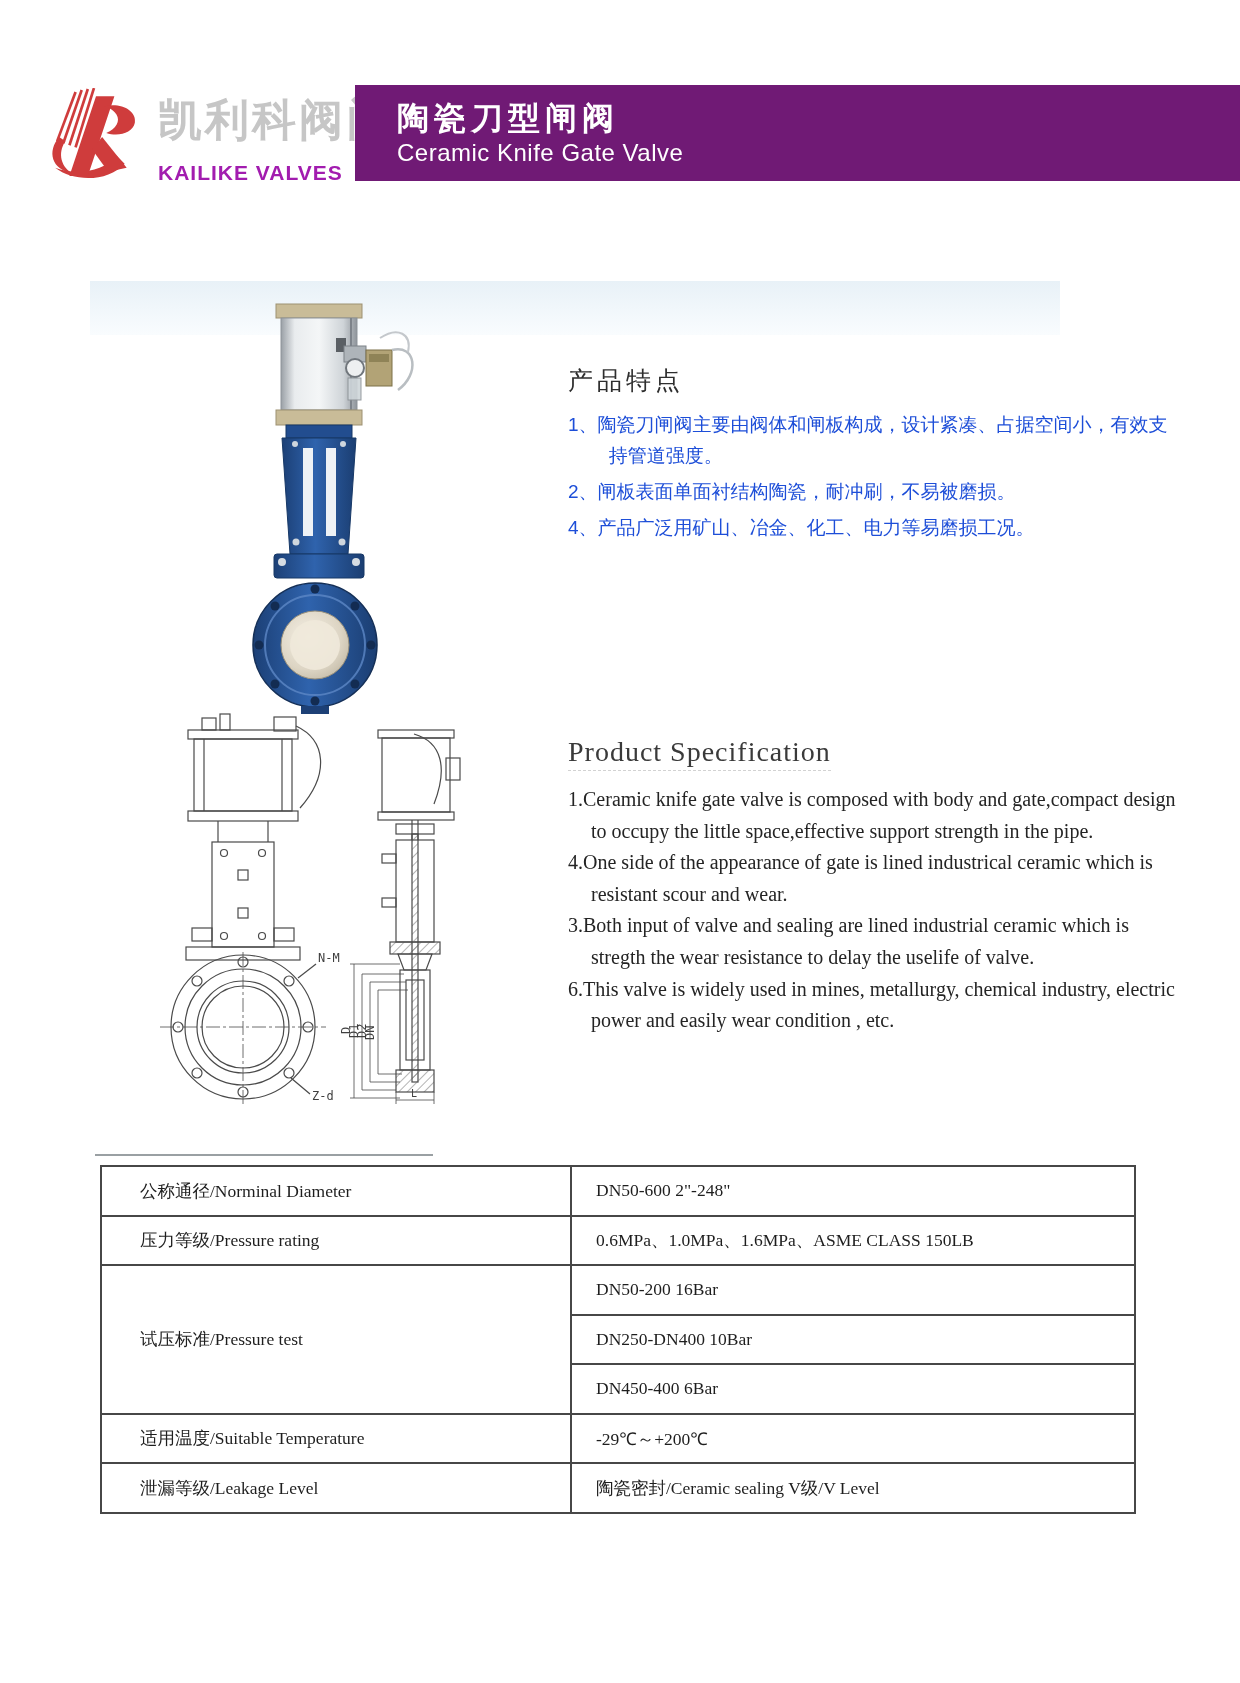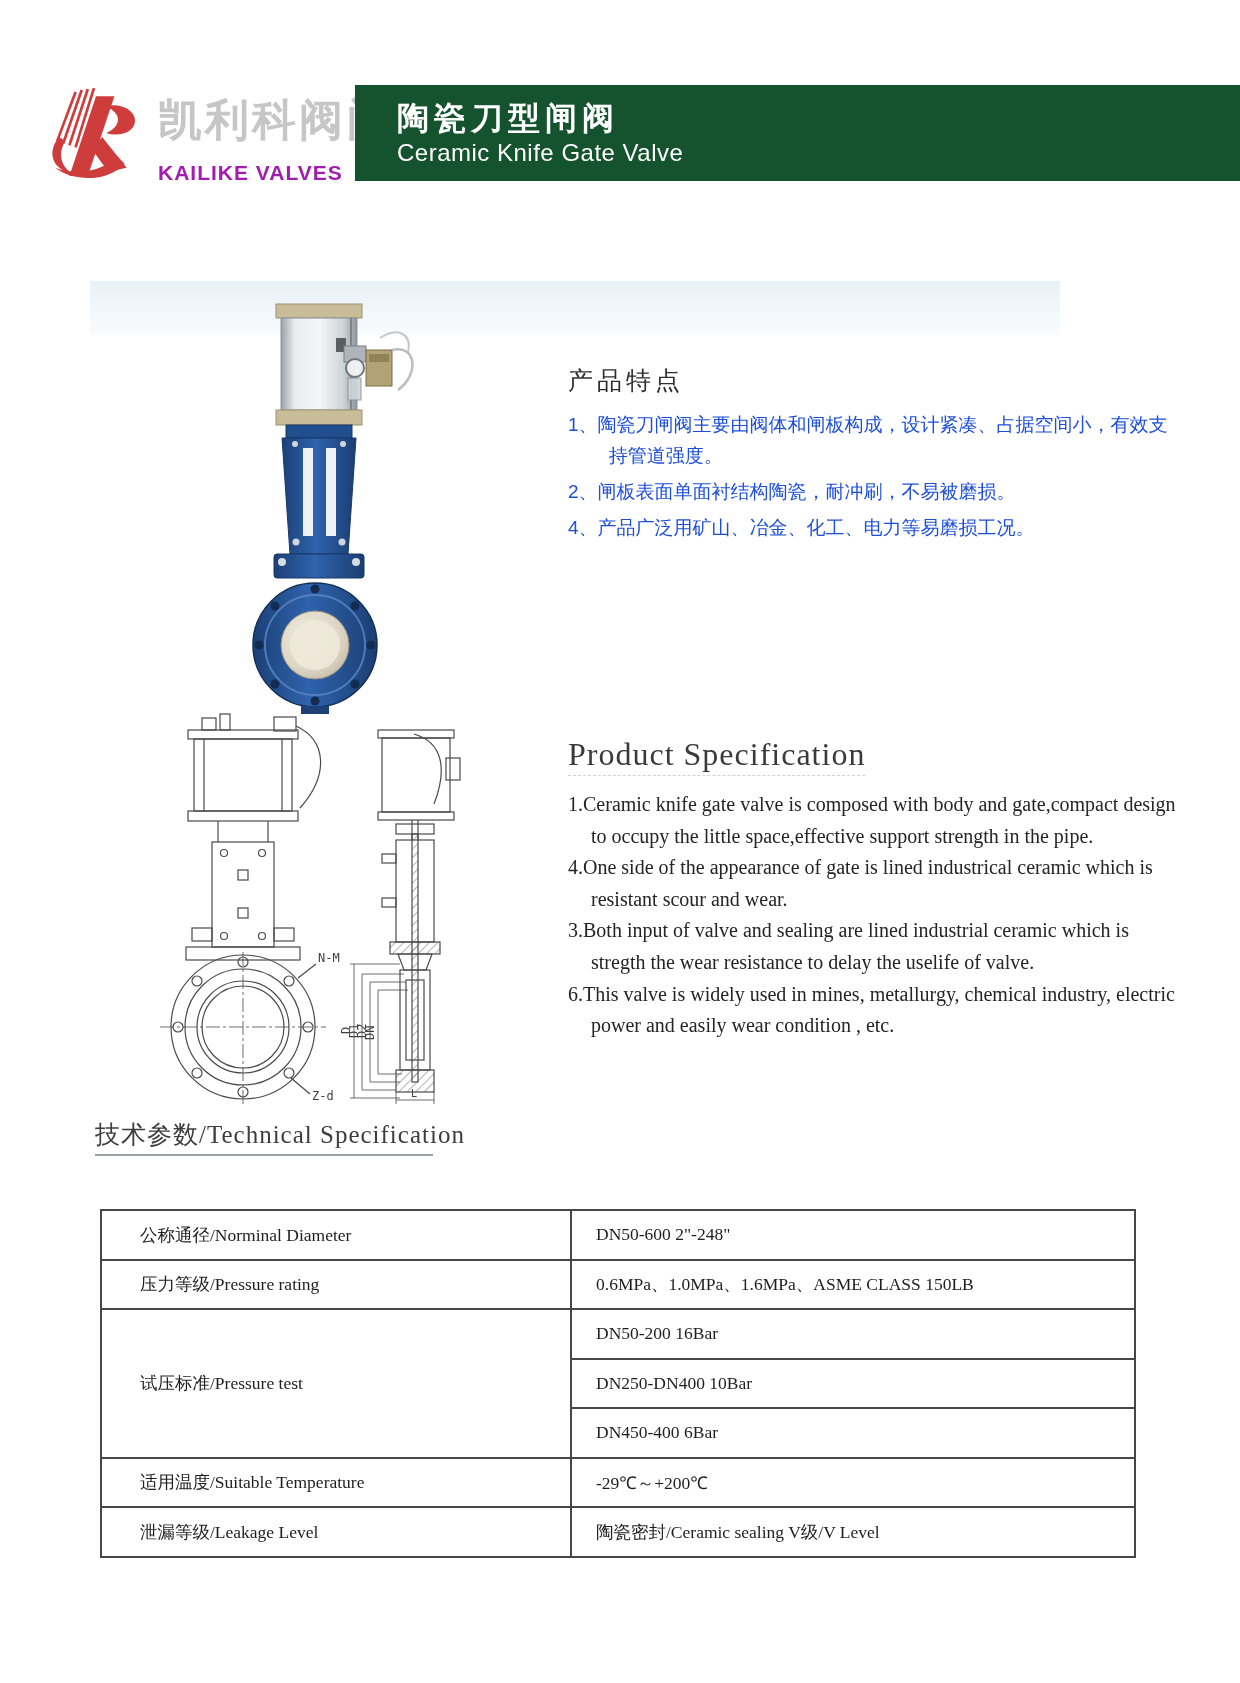--- a/index.html
+++ b/index.html
@@ -4,21 +4,21 @@
 <style>
   html,body{margin:0;padding:0;background:#ffffff;}
   #page{position:relative;width:1240px;height:1683px;background:#ffffff;overflow:hidden;
         font-family:"Liberation Sans",sans-serif;color:#333;}
 
   
   .logo-mark{position:absolute;left:44px;top:88px;width:104px;height:92px;}
   .brand{position:absolute;left:158px;top:96px;width:200px;}
   .brand-cn{font-size:44px;font-weight:bold;color:#c6c6c6;letter-spacing:3px;line-height:1.1;white-space:nowrap;}
   .brand-en{font-size:21px;font-weight:bold;color:#a21caf;letter-spacing:1px;margin-top:17px;white-space:nowrap;}
-  .banner{position:absolute;left:355px;top:85px;width:885px;height:96px;background:#14532d;
+  .banner{position:absolute;left:355px;top:85px;width:885px;height:96px;background:#701a75;
           box-sizing:border-box;padding-left:42px;display:flex;flex-direction:column;justify-content:center;color:#fff;}
   .banner-cn{font-size:32px;font-weight:bold;letter-spacing:5px;line-height:1.2;}
   .banner-en{font-size:24px;font-weight:400;letter-spacing:.5px;margin-top:2px;}
 
   
   .photo-band{position:absolute;left:90px;top:281px;width:970px;height:54px;
               background:linear-gradient(180deg,#e8f1f7 0%,#f9fcfe 100%);}
 
   
   .valve-photo{position:absolute;left:248px;top:298px;width:182px;height:418px;}
@@ -26,30 +26,30 @@
 
   
   .features{position:absolute;left:568px;top:364px;width:612px;}
   .features h2{margin:0 0 12px 0;font-size:25px;font-weight:400;color:#2e2e2e;letter-spacing:4px;}
   .features ul{margin:0;padding:0;list-style:none;}
   .features li{font-size:19px;color:#1d4ed8;line-height:1.64;margin-bottom:5px;
                padding-left:2.15em;text-indent:-2.15em;}
 
   
   .spec{position:absolute;left:568px;top:736px;width:618px;font-family:"Liberation Serif",serif;}
-  .spec h2{margin:0 0 13px 0;font-size:32px;font-weight:400;color:#3a3a3a;letter-spacing:1px;
+  .spec h2{margin:0 0 13px 0;font-size:28px;font-weight:400;color:#3a3a3a;letter-spacing:1px;
            border-bottom:1px dashed #d2d2d2;display:inline-block;padding-bottom:2px;}
   .spec ol{margin:0;padding:0;list-style:none;}
   .spec li{font-size:20px;color:#242424;line-height:1.58;padding-left:1.15em;text-indent:-1.15em;}
 
   
   .tech-head{position:absolute;left:95px;top:1118px;font-family:"Liberation Serif",serif;
              font-size:25px;color:#3d3d3d;letter-spacing:1px;}
   .tech-underline{position:absolute;left:95px;top:1154px;width:338px;height:2px;background:#9aa0a3;}
-  table.tech{position:absolute;left:100px;top:1209px;width:1036px;border-collapse:collapse;
+  table.tech{position:absolute;left:100px;top:1165px;width:1036px;border-collapse:collapse;
              font-family:"Liberation Serif",serif;table-layout:fixed;}
   table.tech td{border:2px solid #474747;font-size:17.5px;color:#1e1e1e;height:47.5px;
                 padding:0 0 0 24px;vertical-align:middle;}
   table.tech td.lbl{width:430px;padding-left:38px;}
 </style>
 </head>
 <body>
 
 <div id="page">
 
@@ -263,21 +263,20 @@
   <section class="spec">
     <h2>Product Specification</h2>
     <ol>
       <li>1.Ceramic knife gate valve is composed with body and gate,compact design to occupy the little space,effective support strength in the pipe.</li>
       <li>4.One side of the appearance of gate is lined industrical ceramic which is resistant scour and wear.</li>
       <li>3.Both input of valve and sealing are lined industrial ceramic which is stregth the wear resistance to delay the uselife of valve.</li>
       <li>6.This valve is widely used in mines, metallurgy, chemical industry, electric power and easily wear condition , etc.</li>
     </ol>
   </section>
 
-  <div class="tech-head">技术参数/Technical Specification</div>
   <div class="tech-underline"></div>
 
   <table class="tech">
     <tbody>
       <tr>
         <td class="lbl">公称通径/Norminal Diameter</td>
         <td>DN50-600   2"-248"</td>
       </tr>
       <tr>
         <td class="lbl">压力等级/Pressure rating</td>

